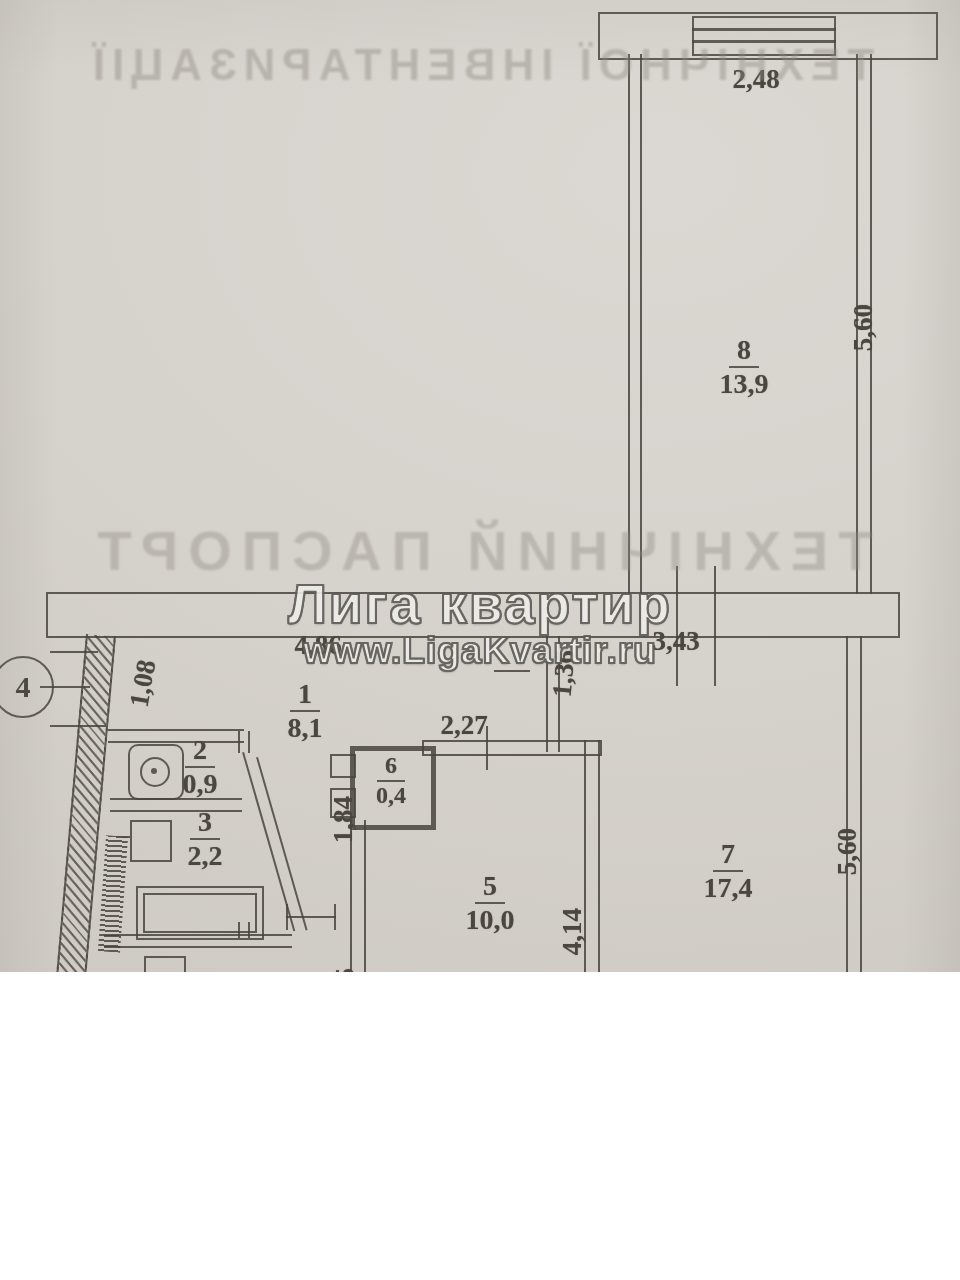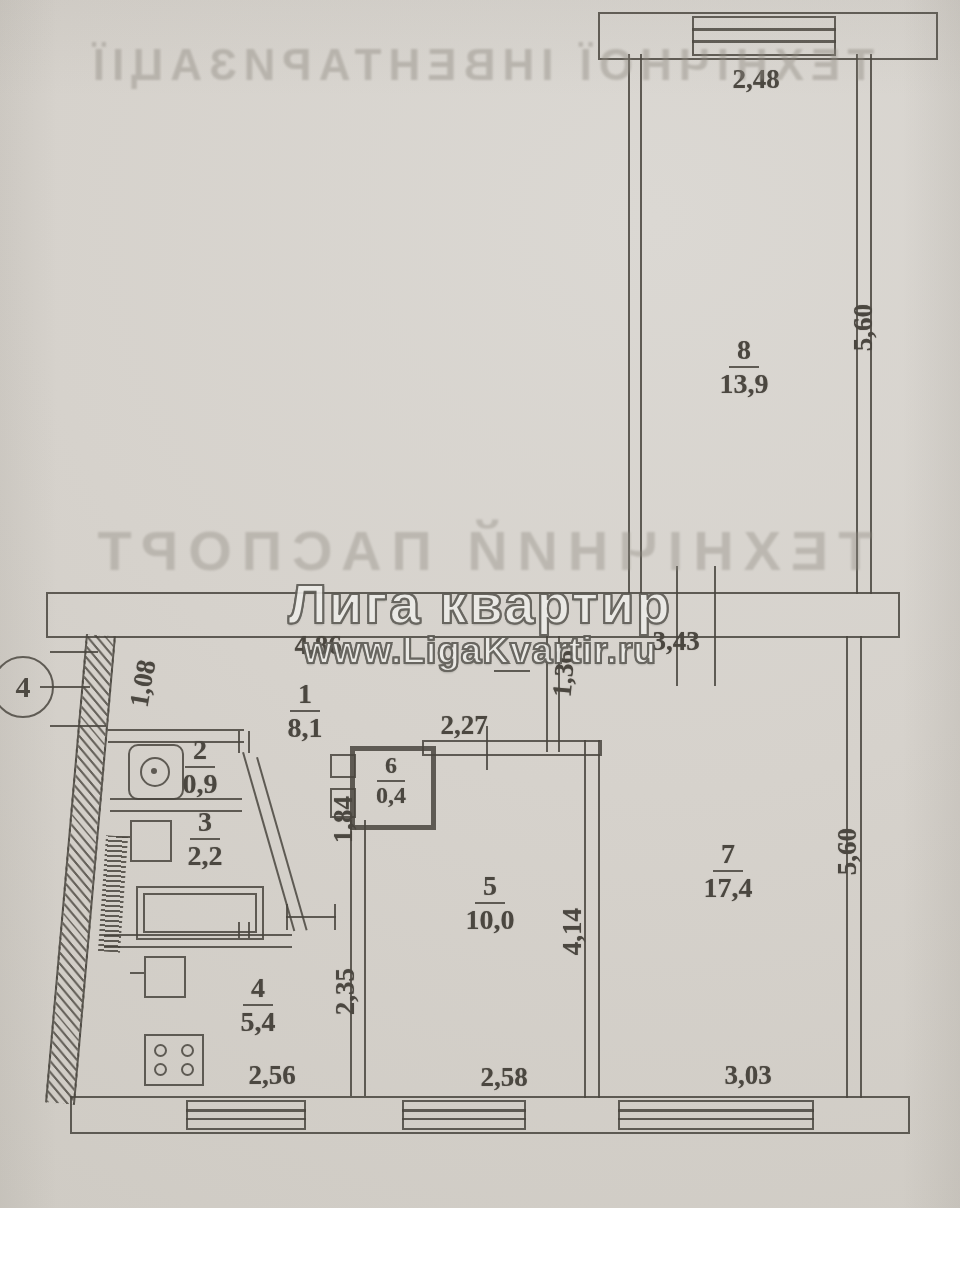--- a/index.html
+++ b/index.html
@@ -2,21 +2,21 @@
 <html><head>
 <meta charset="utf-8">
 <style>
   :root{
     --ink:#49453e;
     --ink-soft:rgba(73,69,62,.85);
     --paper:#d6d2cc;
   }
   html,body{margin:0;padding:0;}
   body{width:960px;height:1280px;overflow:hidden;font-family:"Liberation Serif",serif;}
-  #stage{position:relative;width:960px;height:1208px;overflow:hidden;
+  #stage{position:relative;width:960px;height:972px;overflow:hidden;
     background:
       radial-gradient(130% 95% at 68% 18%, #dbd8d3 0%, #d6d2cc 50%, #cfcbc4 100%);
   }
   #stage::after{content:"";position:absolute;inset:0;pointer-events:none;
     background:
       linear-gradient(90deg, rgba(120,115,105,.10) 0%, rgba(0,0,0,0) 6%, rgba(0,0,0,0) 94%, rgba(120,115,105,.12) 100%),
       linear-gradient(180deg, rgba(130,125,115,.08) 0%, rgba(0,0,0,0) 8%);
   }
   .abs{position:absolute;}
   .ink{background:var(--ink-soft);}

